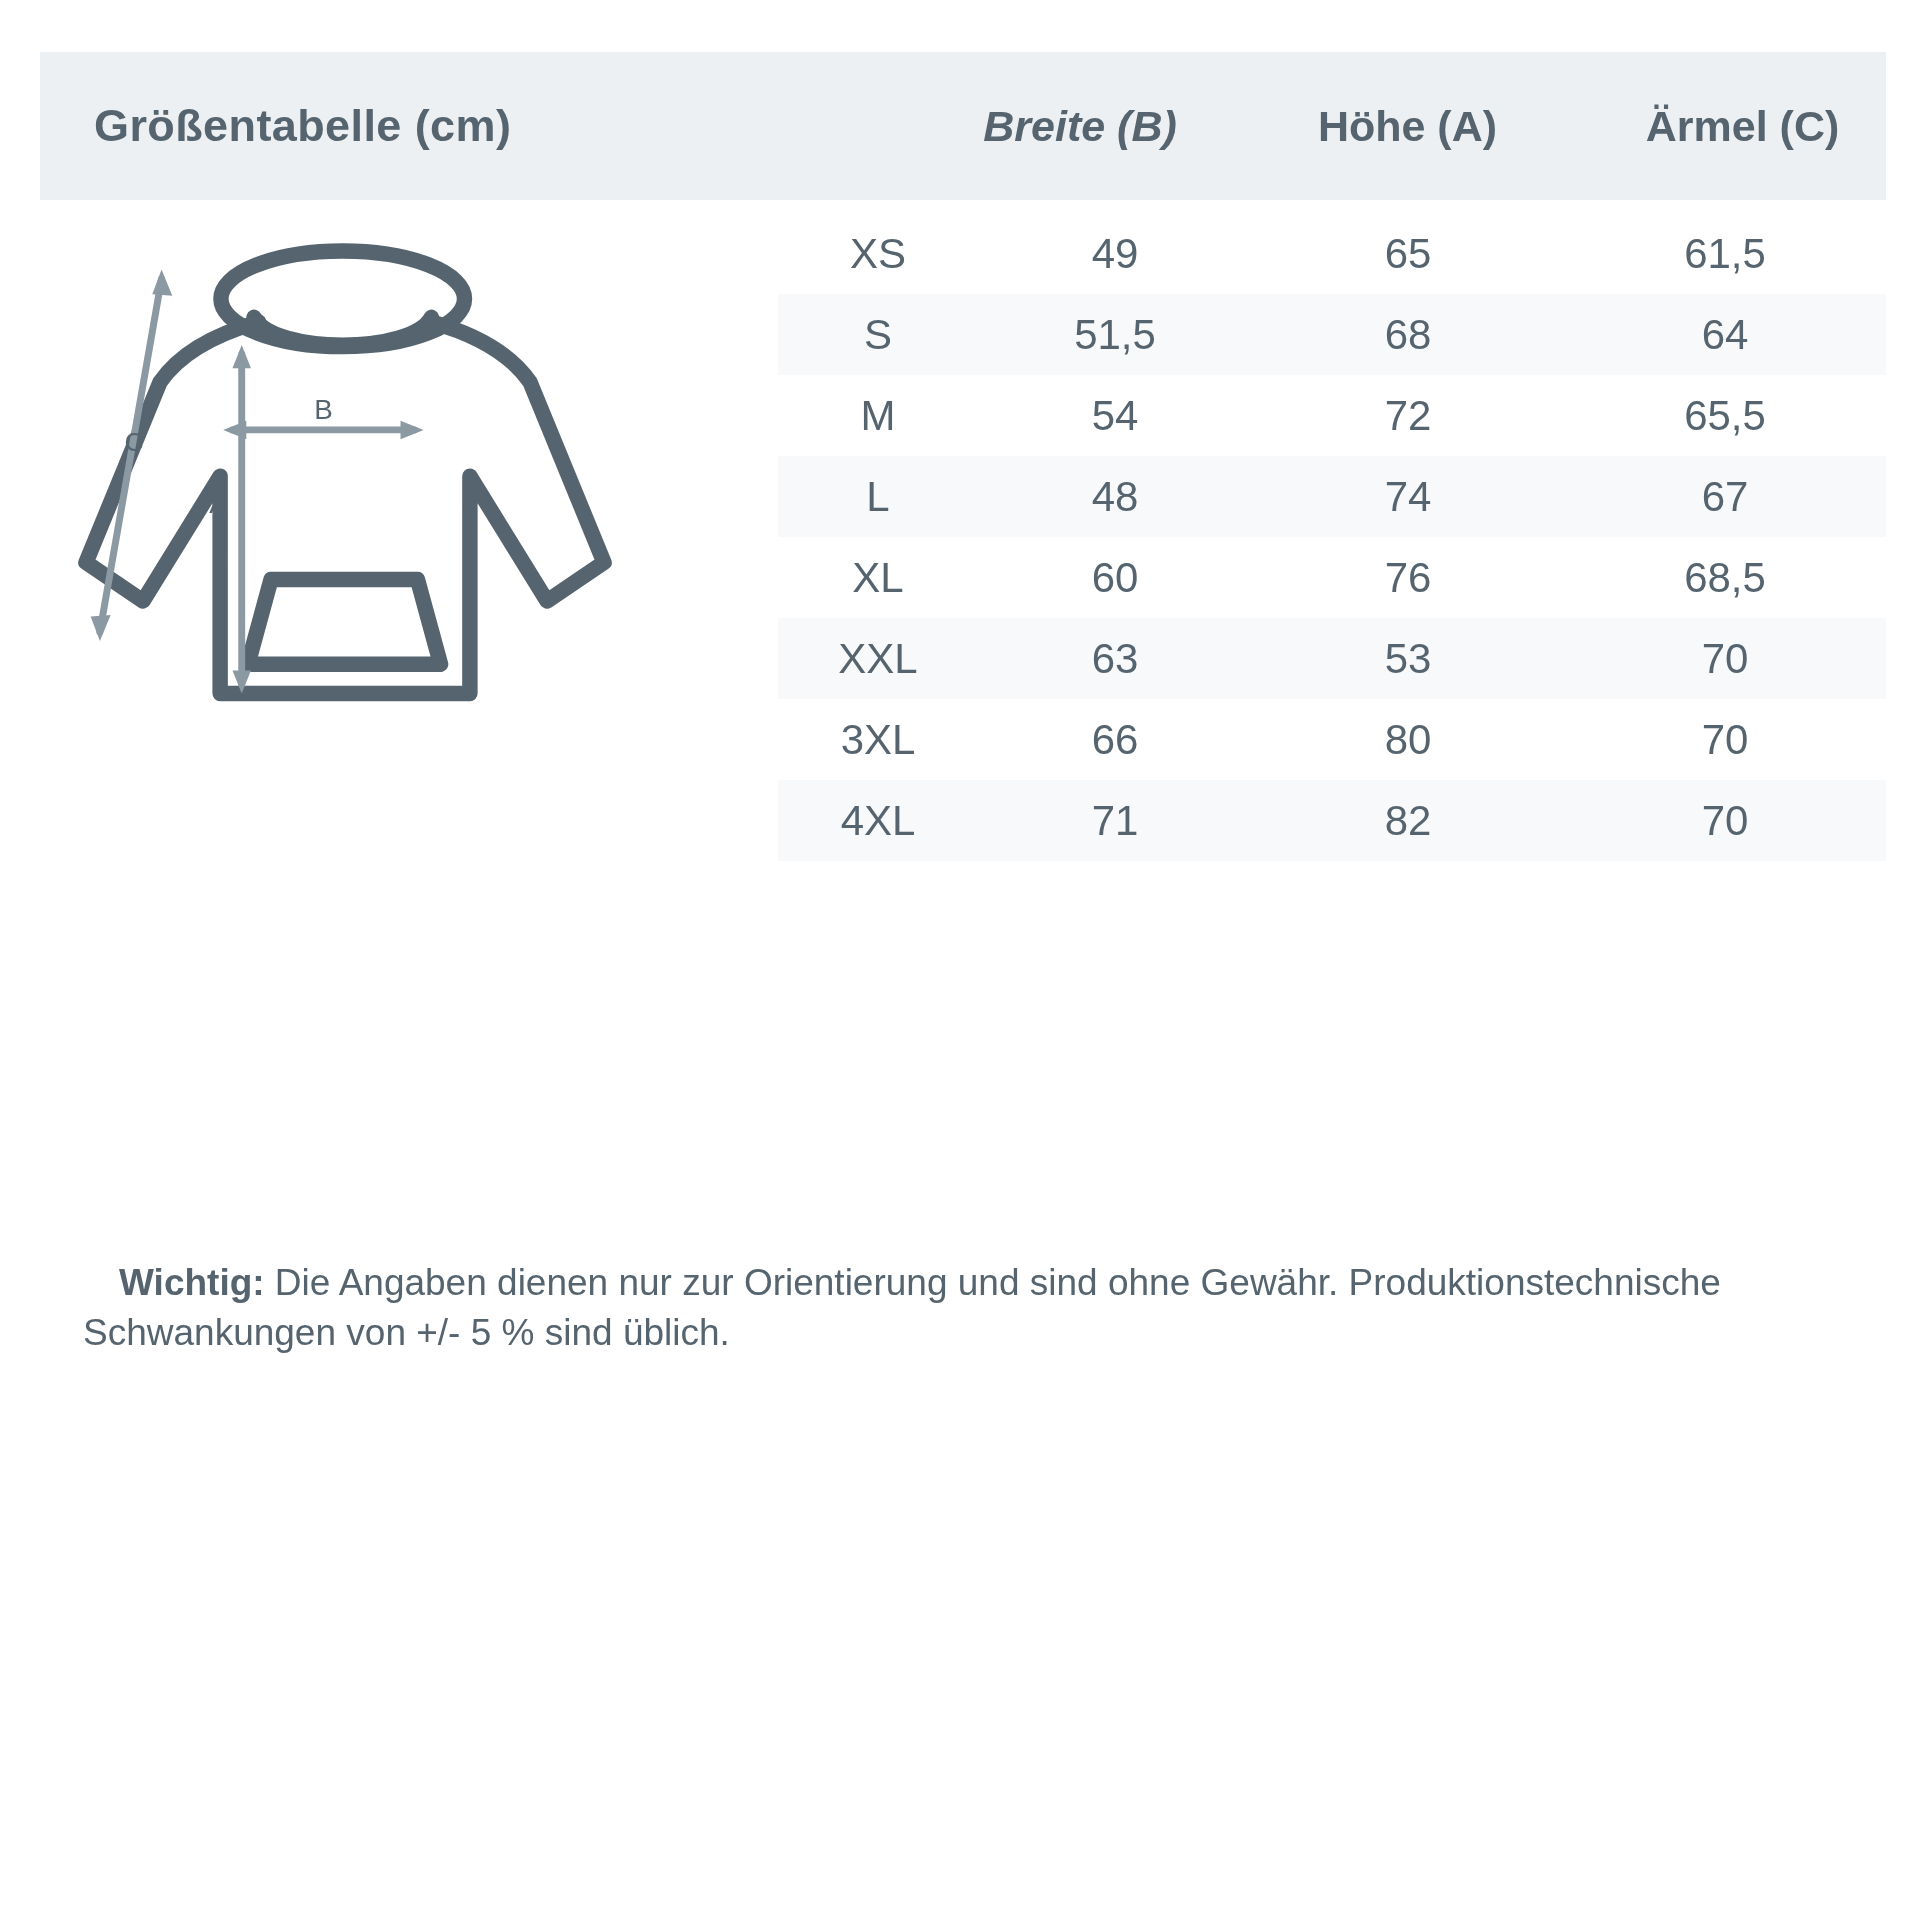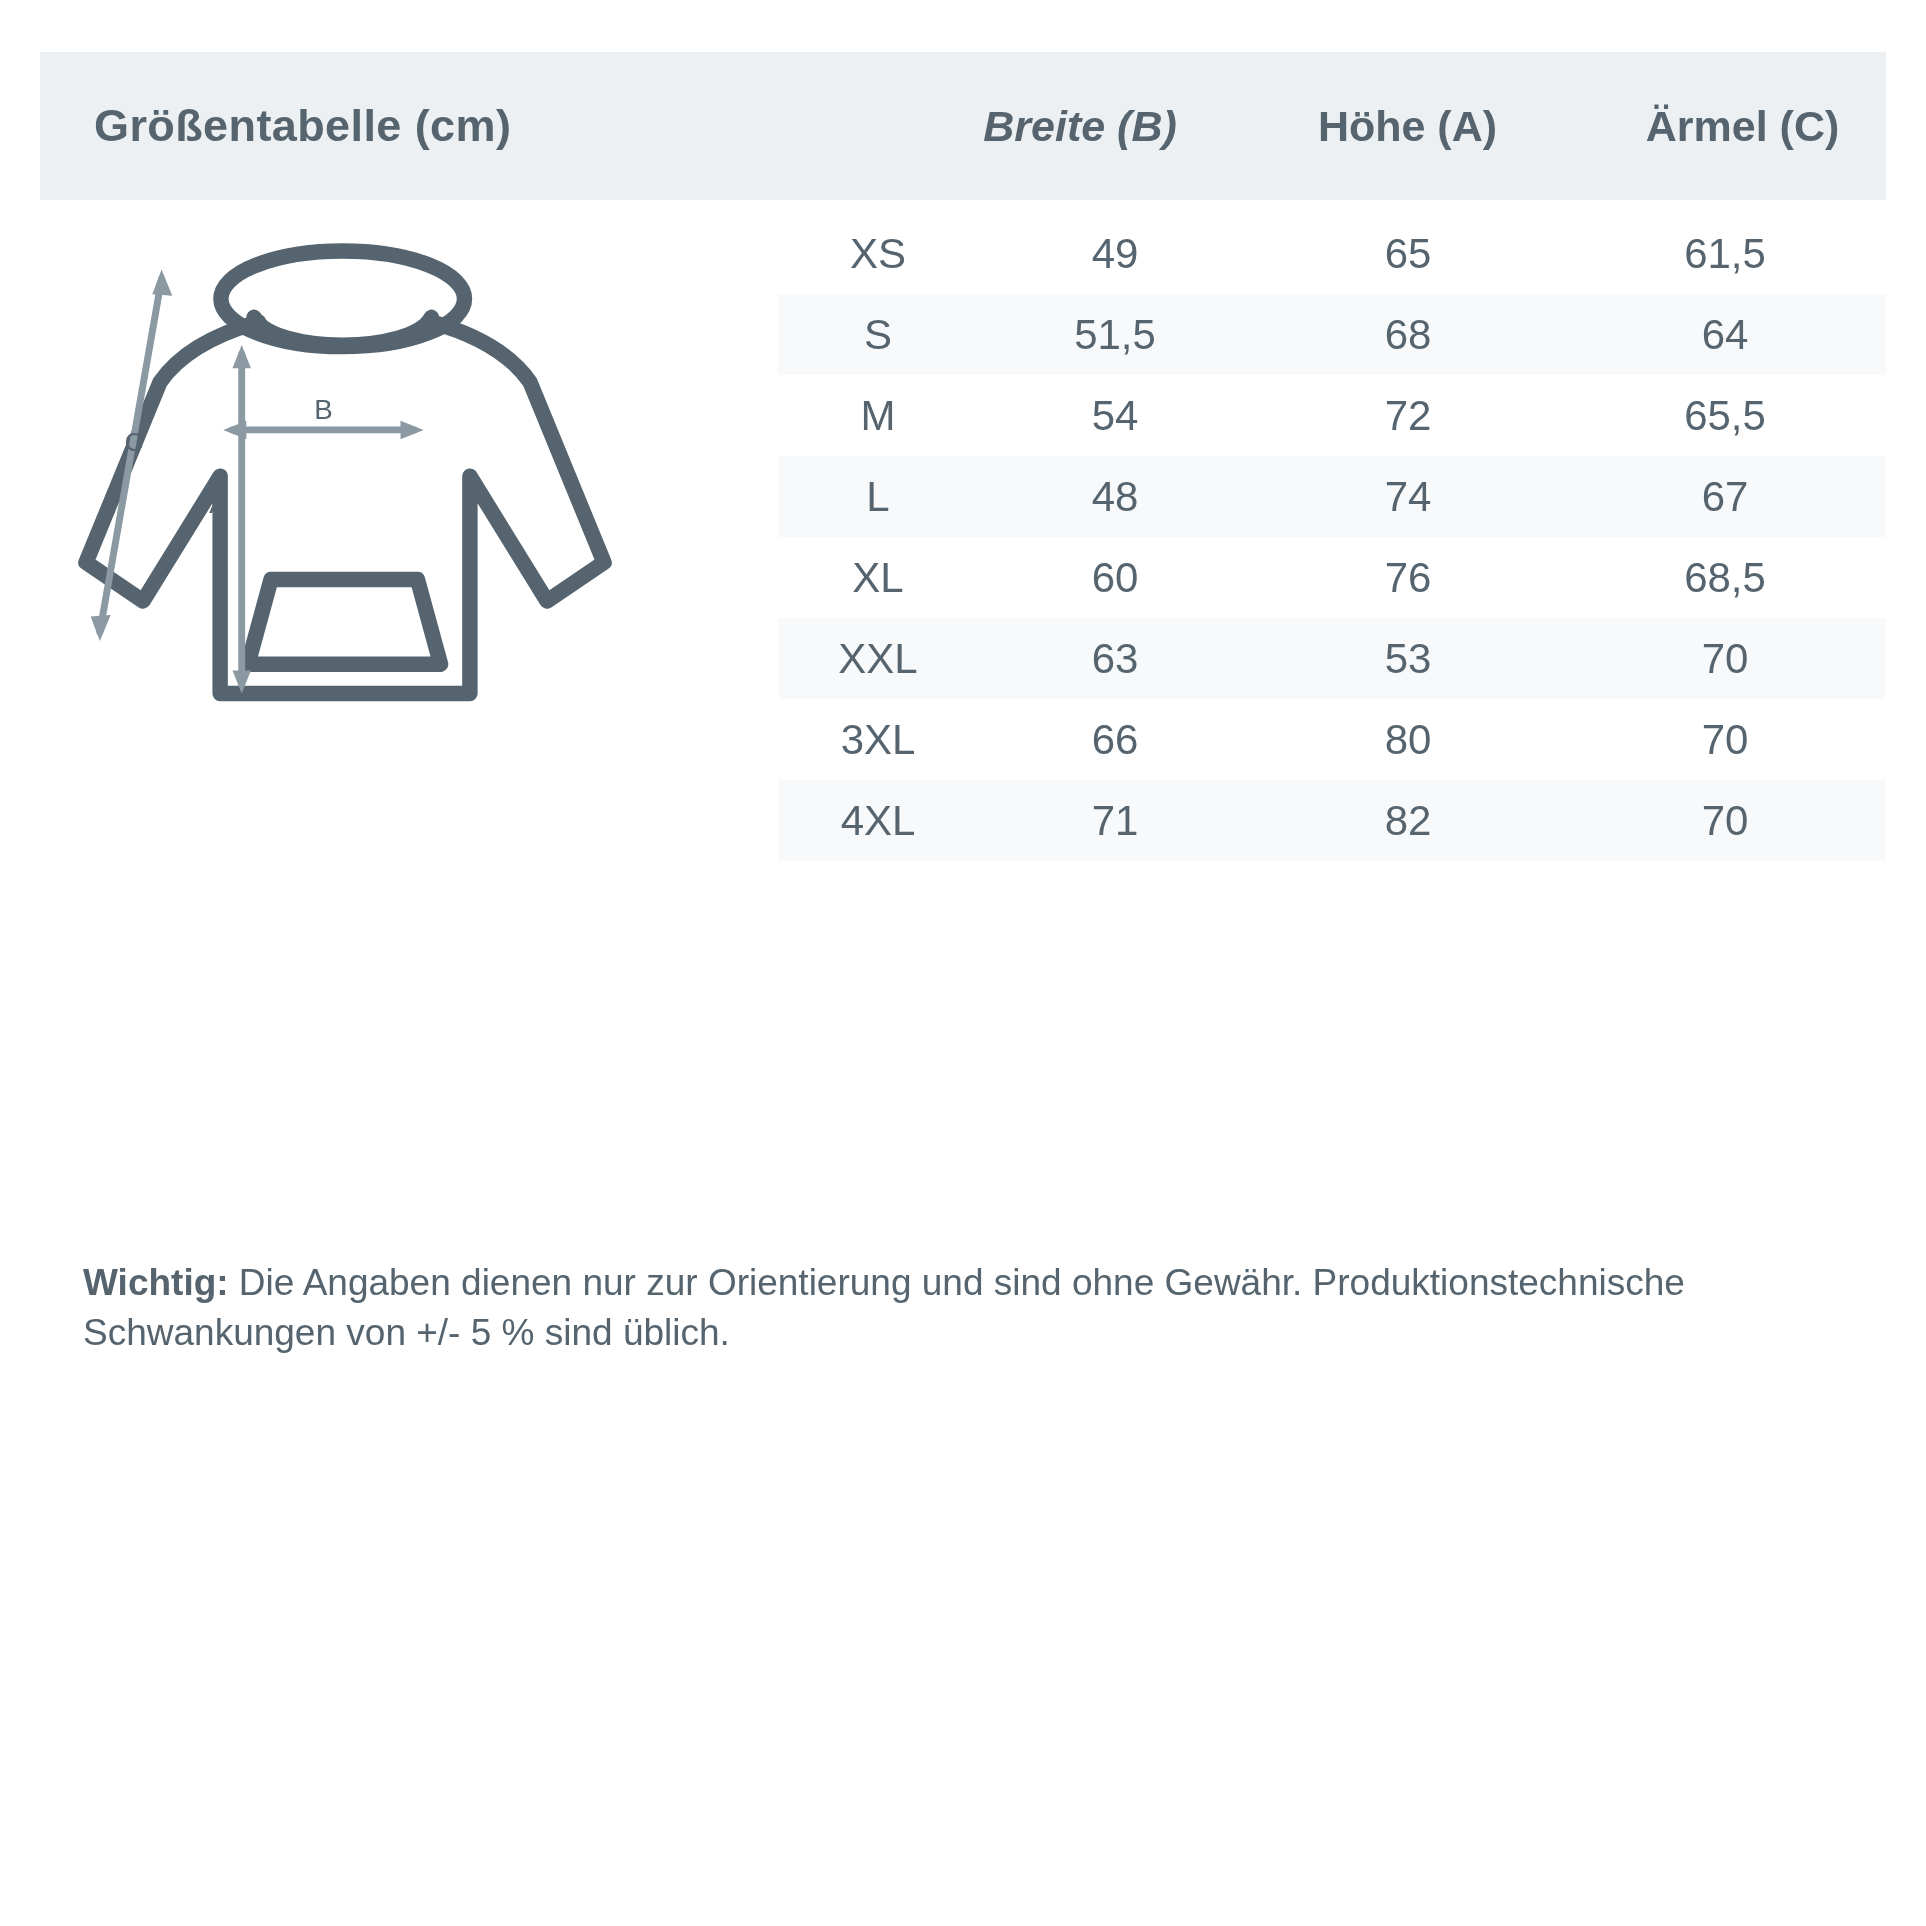--- a/index.html
+++ b/index.html
@@ -105,20 +105,21 @@
     position: absolute;
     left: 83px;
     top: 1258px;
     width: 1772px;
     font-size: 37px;
     line-height: 1.34;
     color: #55646e;
   }
   .footnote b {
     font-weight: bold;
+    margin-left: 36px;
   }
 </style>
 </head>
 <body>
 
 <div class="page">
 
   <div class="header-band">
     <div class="header-title">Größentabelle (cm)</div>
     <div class="header-cols">

